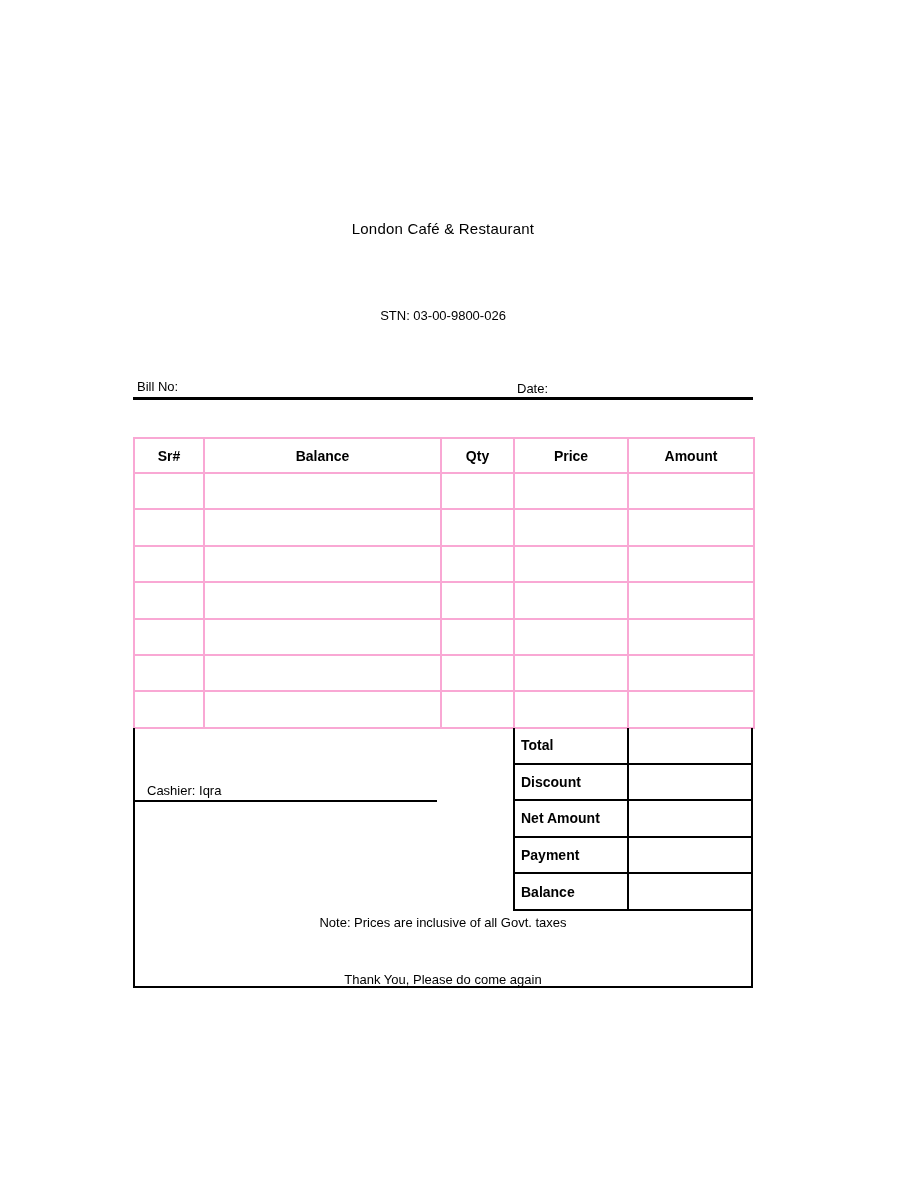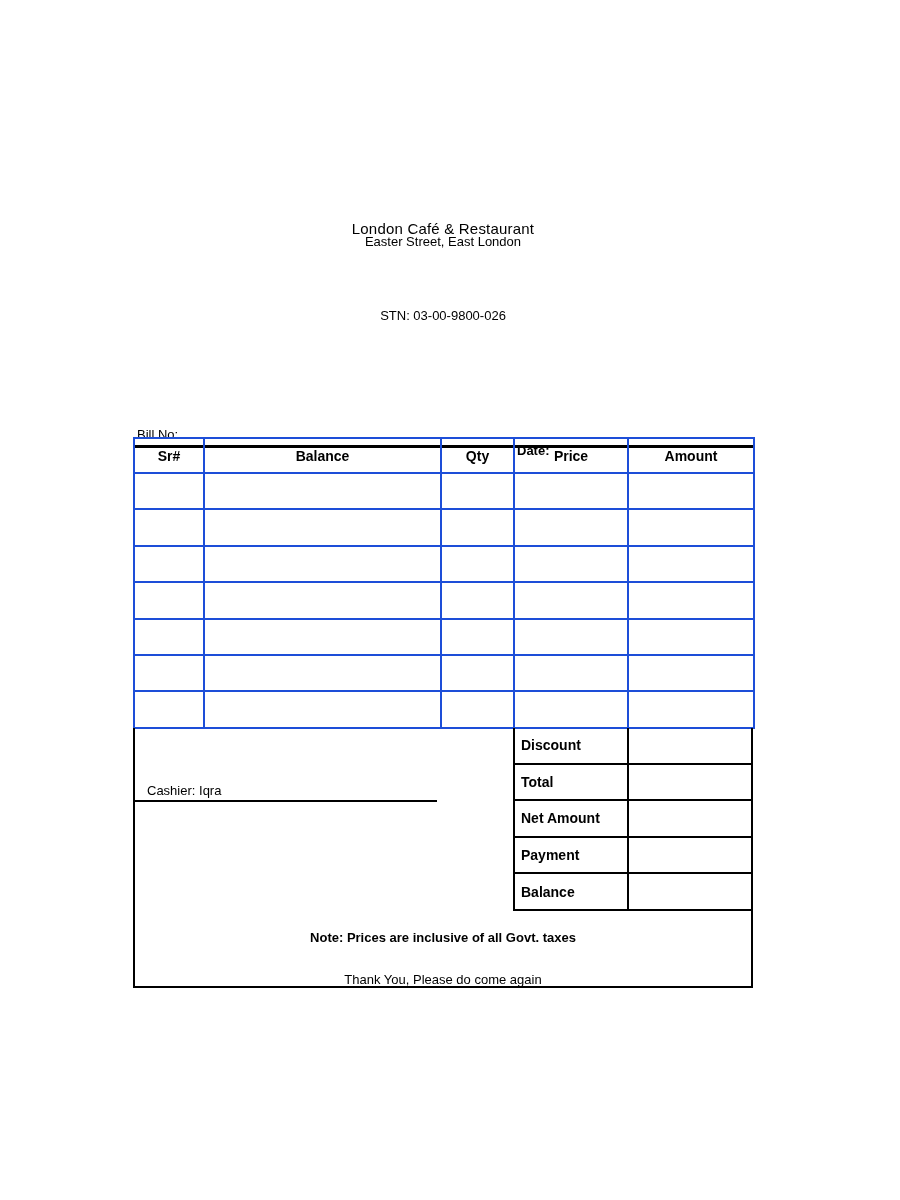--- a/index.html
+++ b/index.html
@@ -29,35 +29,34 @@
   .hdr-phone { top: 271px; font-size: 13px; }
   .hdr-stn   { top: 308px; font-size: 13px; }
 
   
   .bill-line {
     position: absolute;
     left: 133px; top: 375px;
     width: 620px; height: 22px;
     border-bottom: 3px solid #000;
     font-size: 13px;
-    margin-top: 48px;
   }
   .bill-no-label { position: absolute; left: 4px; top: 4px; }
-  .date-label    { position: absolute; left: 384px; top: 20px; font-weight: bold; }
+  .date-label    { position: absolute; left: 384px; top: 6px; }
 
   
   table.items {
     position: absolute;
     left: 133px; top: 437px;
     width: 620px;
     border-collapse: collapse;
     table-layout: fixed;
   }
   table.items th, table.items td {
-    border: 2px solid #1d4ed8;
+    border: 2px solid #f9a8d4;
     padding: 7px;
   }
   table.items thead tr { height: 35px; }
   table.items tbody tr { height: 36.4px; }
   table.items th {
     font-size: 14px;
     font-weight: bold;
     text-align: center;
     vertical-align: middle;
   }
@@ -110,30 +109,29 @@
     border-bottom: 2px solid #000;
   }
 
   .note-line {
     position: absolute;
     left: 0; width: 100%;
     text-align: center;
     font-size: 13px;
     white-space: nowrap;
   }
-  .note   { top: 202px; font-weight: bold; }
+  .note   { top: 187px; }
   .thanks { top: 244px; }
 </style>
 </head>
 <body>
 
 <div class="page">
 
   <div class="hdr-line hdr-title">London Café &amp; Restaurant</div>
-  <div class="hdr-line hdr-addr">Easter Street, East London</div>
   <div class="hdr-line hdr-stn">STN: 03-00-9800-026</div>
 
   <div class="bill-line">
     <span class="bill-no-label">Bill No:</span>
     <span class="date-label">Date:</span>
   </div>
 
   <table class="items">
     <colgroup>
       <col style="width:70px">
@@ -204,25 +202,25 @@
       </tbody>
   </table>
 
   <div class="bottom-box">
 
     <div class="cashier-label">Cashier: Iqra</div>
     <div class="cashier-line"></div>
 
     <div class="summary">
       <div class="srow">
+        <div class="slabel">Total</div>
+        <div class="sval"></div>
+      </div>
+      <div class="srow">
         <div class="slabel">Discount</div>
-        <div class="sval"></div>
-      </div>
-      <div class="srow">
-        <div class="slabel">Total</div>
         <div class="sval"></div>
       </div>
       <div class="srow">
         <div class="slabel">Net Amount</div>
         <div class="sval"></div>
       </div>
       <div class="srow">
         <div class="slabel">Payment</div>
         <div class="sval"></div>
       </div>

